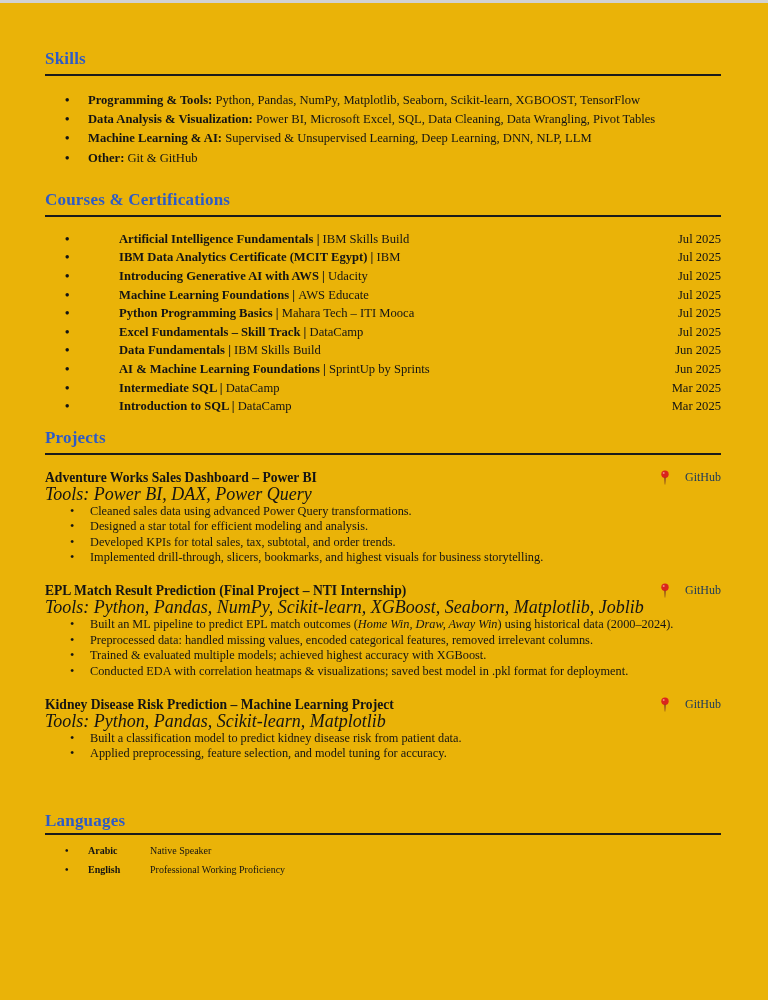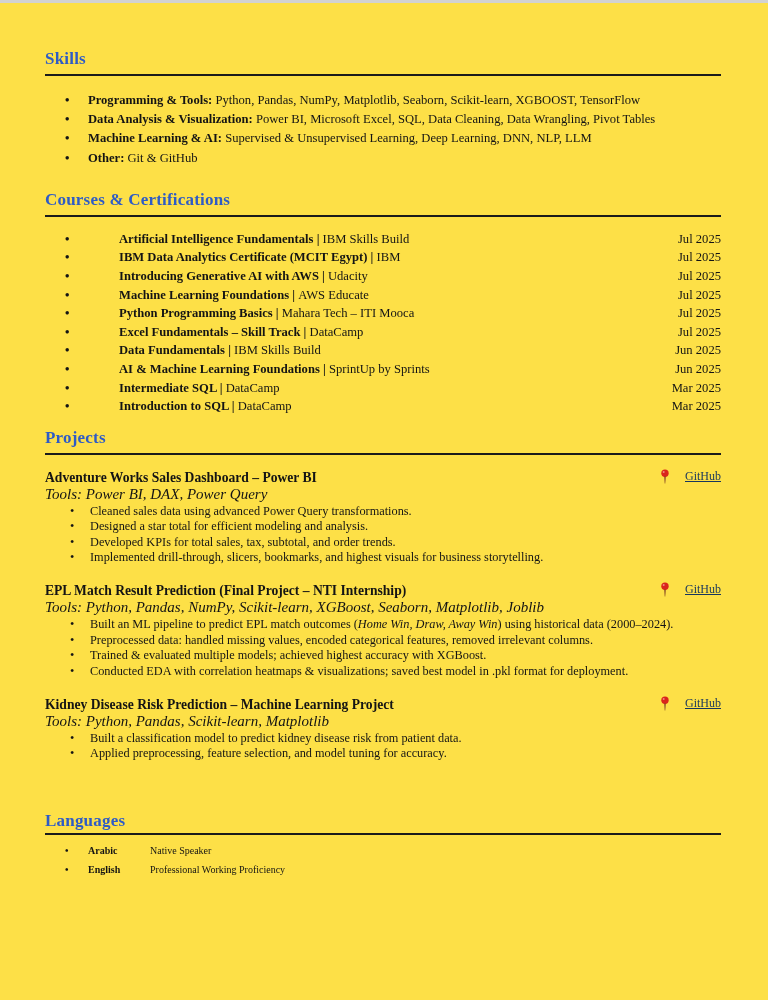--- a/index.html
+++ b/index.html
@@ -7,21 +7,21 @@
     width:768px;height:1000px;
     font-family:"Liberation Serif","DejaVu Serif",serif;
     color:#141414;
   }
   .page{
     box-sizing:border-box;
     width:768px;height:1000px;
     border-top:3px solid #d2d2d2;
     padding:46px 47px 0 45px;
     overflow:hidden;
-    background:#fde047;
+    background:#eab308;
   }
   h2.sec{
     font-size:17px;line-height:20px;font-weight:bold;
     color:#2e5bc6;margin:0;letter-spacing:.2px;
   }
   .rule{height:0;border-bottom:2px solid #1b1b1b;margin-top:5px;}
   .rule.tight{margin-top:2px;}
 
   
   .skills-list{margin:15px 0 0;padding:0;list-style:none;}
@@ -33,25 +33,25 @@
   .course-list{margin:13px 0 0;padding:0;list-style:none;}
   .course-list li{display:flex;align-items:baseline;font-size:12.6px;line-height:18.6px;padding-left:20px;}
   .course-list li::before{content:"\2022";flex:none;width:23px;font-weight:bold;}
   .course-main{flex:1;min-width:0;margin-left:31px;}
   .course-date{flex:none;padding-left:10px;}
 
   
   .sec-projects{margin-top:12px;}
   .project{margin-top:14px;}
   .project + .project{margin-top:17px;}
-  .proj-head{display:flex;justify-content:space-between;align-items:flex-start;}
+  .proj-head{display:flex;justify-content:space-between;align-items:center;}
   .proj-head h3{font-size:13.6px;line-height:17px;margin:0;font-weight:bold;}
-  .gh{display:inline-flex;align-items:center;gap:15px;color:#17365d;text-decoration:underline;font-size:12px;line-height:15px;cursor:pointer;white-space:nowrap;}
+  .gh{display:inline-flex;align-items:center;gap:15px;color:#17365d;font-size:12px;line-height:15px;cursor:pointer;white-space:nowrap;}
   .gh svg{display:block;}
-  .tools{font-style:italic;font-size:15px;line-height:15px;margin-top:1px;}
+  .tools{font-style:italic;font-size:18px;line-height:15px;margin-top:1px;}
   .proj-bullets{margin:2px 0 0;padding:0;list-style:none;}
   .proj-bullets li{display:flex;font-size:12.3px;line-height:15.4px;padding-left:25px;}
   .proj-bullets li::before{content:"\2022";flex:none;width:20px;}
   .proj-bullets .bt{flex:1;min-width:0;}
 
   
   .sec-langs{margin-top:49px;}
   .lang-list{margin:6px 0 0;padding:0;list-style:none;}
   .lang-list li{display:flex;font-size:10px;line-height:19.5px;padding-left:20px;}
   .lang-list li::before{content:"\2022";flex:none;width:23px;font-weight:bold;}

